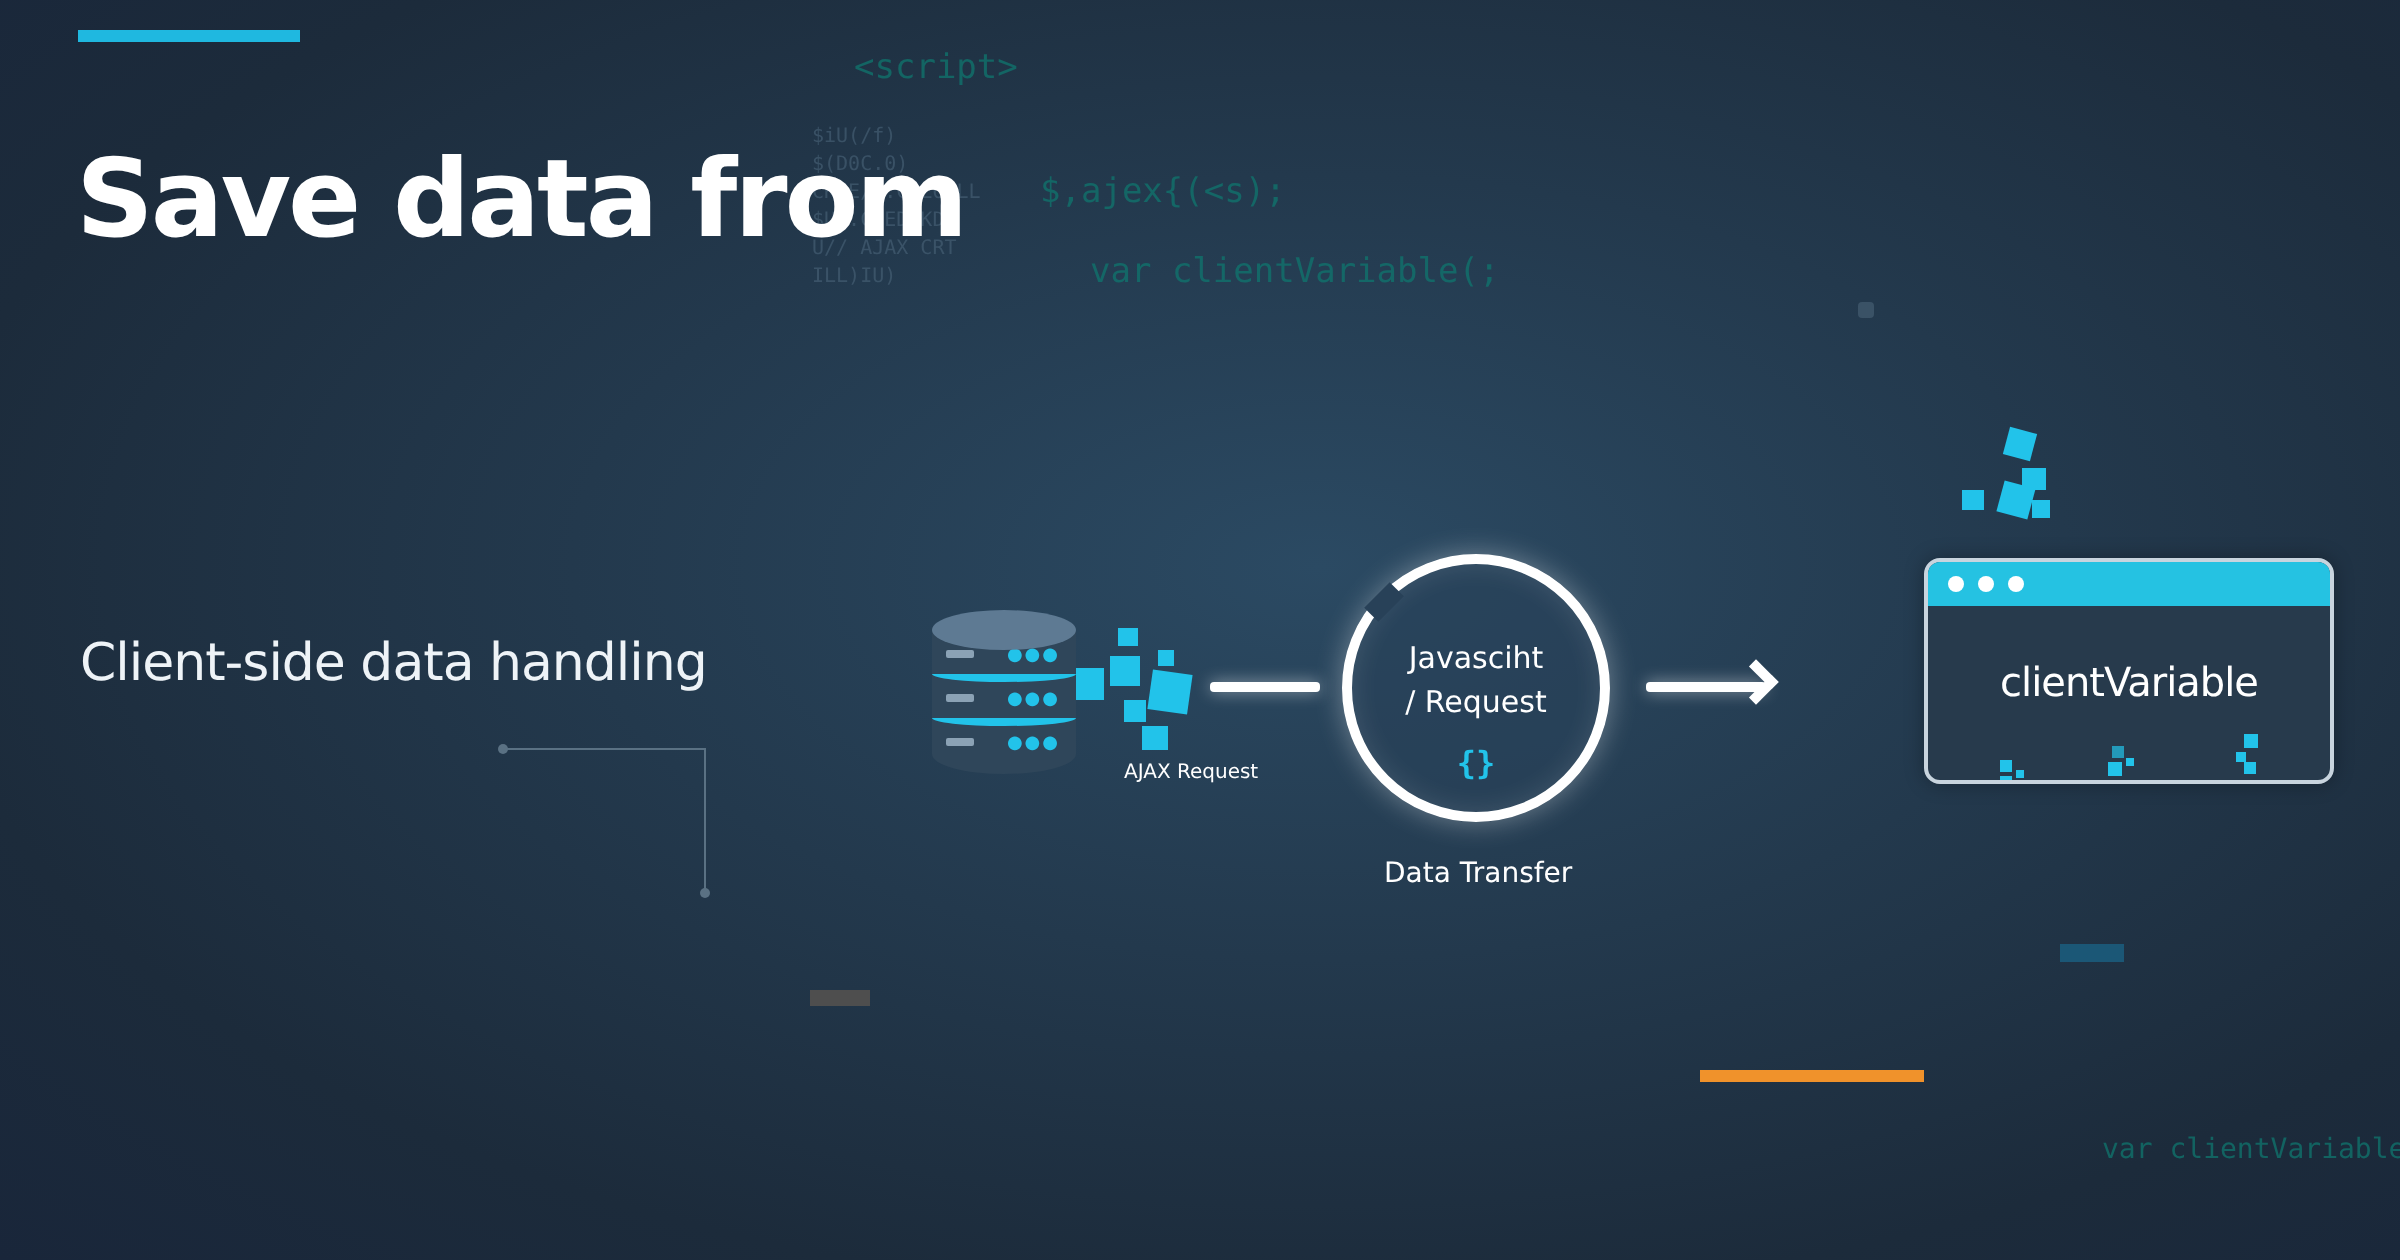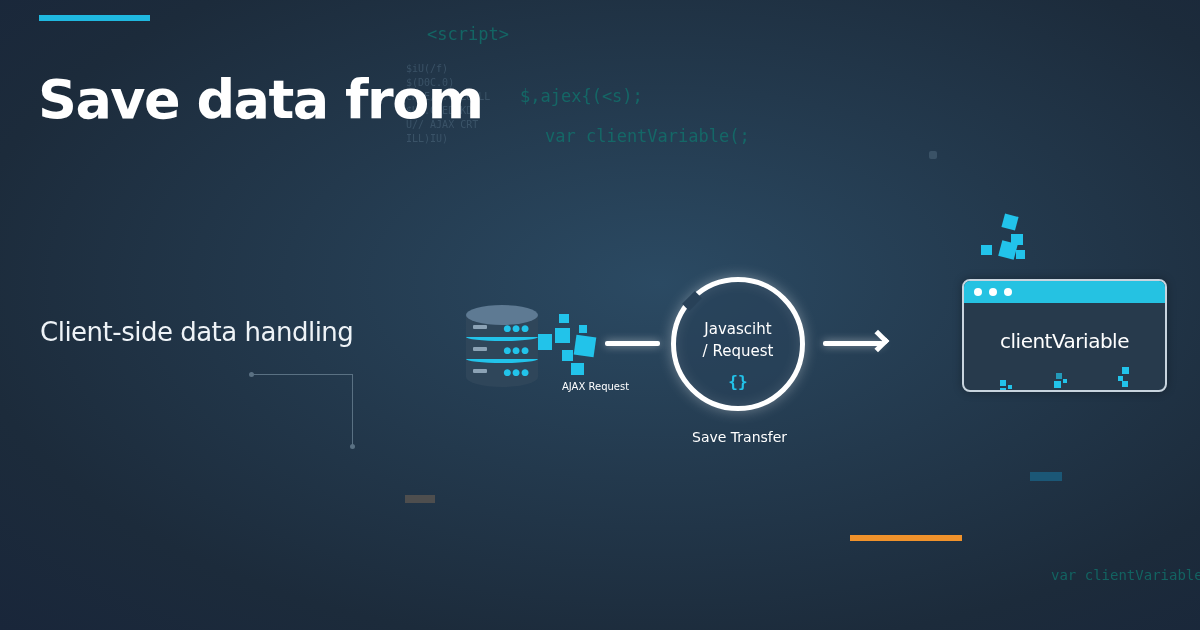--- a/index.html
+++ b/index.html
@@ -133,21 +133,21 @@
 <div class="abs line-1"></div>
 <div class="abs label-ajax">AJAX Request</div>
 
 <div class="abs circle"></div>
 <div class="abs circle-gap"></div>
 <div class="abs circle-text">
   <div>Javasciht</div>
   <div>/ Request</div>
 </div>
 <div class="abs braces">{}</div>
-<div class="abs label-transfer">Save Transfer</div>
+<div class="abs label-transfer">Data Transfer</div>
 
 <div class="abs arrow-line"></div>
 <div class="abs arrow-head"></div>
 
 <div class="abs" style="left:978px; top:212px; width:70px; height:60px;">
   <div class="sq" style="left:25px; top:3px; width:14px; height:14px; transform:rotate(15deg);"></div>
   <div class="sq" style="left:33px; top:22px; width:12px; height:11px;"></div>
   <div class="sq" style="left:22px; top:30px; width:16px; height:16px; transform:rotate(15deg);"></div>
   <div class="sq" style="left:3px; top:33px; width:11px; height:10px;"></div>
   <div class="sq" style="left:38px; top:38px; width:9px; height:9px;"></div>

